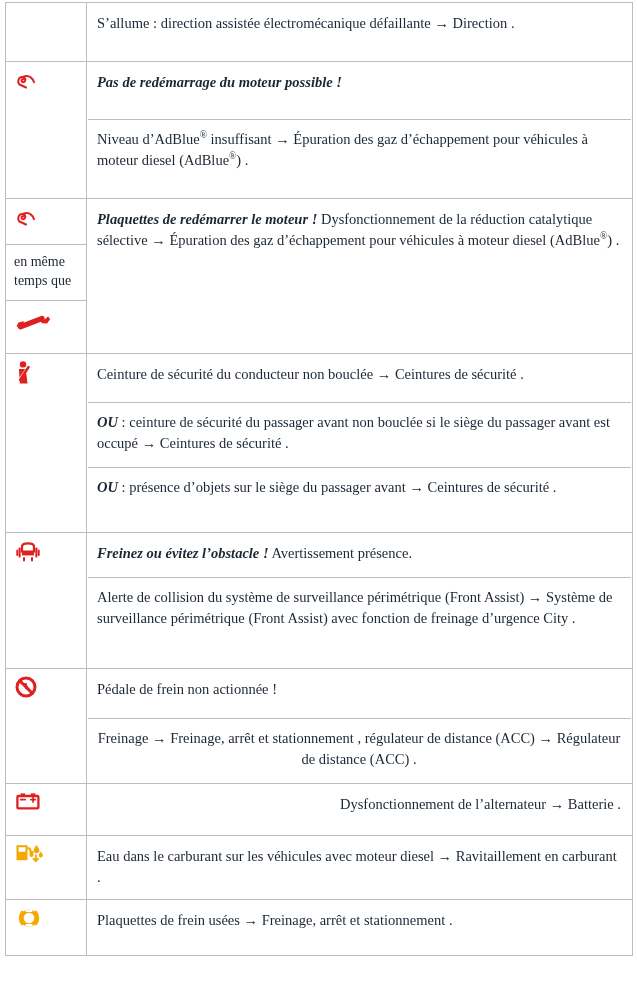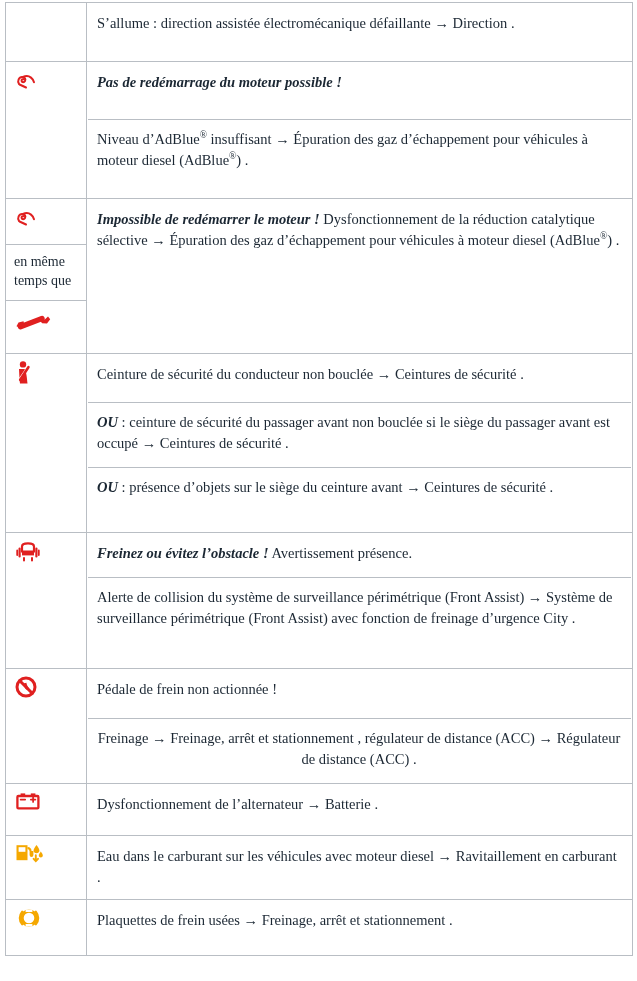--- a/index.html
+++ b/index.html
@@ -136,21 +136,21 @@
               <path d="M6.5 13.8 L28 5.5" stroke="#e02020" stroke-width="5.4" stroke-linecap="round" fill="none"></path>
               <path d="M4.5 9.5 L9.5 8.2 L10.6 12.8 L5.8 14.8 L2.5 13.2 Z" fill="#e02020"></path>
               <path d="M27 3.2 L30.5 6.8 L34 3.4 L36.2 6.2 L33 10.4 L28.2 10.2 L25.5 7.2 Z" fill="#e02020"></path>
             </svg>
           </span>
         </div>
       </div>
     </td>
     <td class="text-cell">
       <div class="para" style="min-height:152px;">
-        <b>Impossible de redémarrer le moteur !</b><span class="subtext"> Dysfonctionnement de la réduction catalytique sélective  → Épuration des gaz d’échappement pour véhicules à moteur diesel (AdBlue<sup>®</sup>)  .</span>
+        <b>Plaquettes de redémarrer le moteur !</b><span class="subtext"> Dysfonctionnement de la réduction catalytique sélective  → Épuration des gaz d’échappement pour véhicules à moteur diesel (AdBlue<sup>®</sup>)  .</span>
       </div>
     </td>
   </tr>
 
   <tr>
     <td class="icon-cell">
       <span class="ico" title="Seat belt reminder">
         <svg width="22" height="26" viewBox="0 0 22 26" aria-hidden="true">
           <circle cx="9" cy="4.4" r="3.2" fill="#e02020"></circle>
           <path d="M5 9 C5 9 5.5 20 6 23.5 L13.5 23.5 C13 19 12.6 12 10.5 9 Z" fill="#e02020"></path>
@@ -160,21 +160,21 @@
       </span>
     </td>
     <td class="text-cell">
       <div class="para" style="min-height:48px;">
         <span class="subtext">Ceinture de sécurité du conducteur non bouclée  → Ceintures de sécurité  .</span>
       </div>
       <div class="para" style="min-height:65px;">
         <b>OU</b><span class="subtext"> : ceinture de sécurité du passager avant non bouclée si le siège du passager avant est occupé  → Ceintures de sécurité  .</span>
       </div>
       <div class="para" style="min-height:63px;">
-        <b>OU</b><span class="subtext"> : présence d’objets sur le siège du ceinture avant  → Ceintures de sécurité  .</span>
+        <b>OU</b><span class="subtext"> : présence d’objets sur le siège du passager avant  → Ceintures de sécurité  .</span>
       </div>
     </td>
   </tr>
 
   <tr>
     <td class="icon-cell">
       <span class="ico" title="Front Assist collision warning">
         <svg width="28" height="24" viewBox="0 0 28 24" aria-hidden="true">
           <path d="M8 7.5 C8 5.6 10.2 4.4 14 4.4 C17.8 4.4 20 5.6 20 7.5 L20 12.5 L8 12.5 Z" fill="none" stroke="#e02020" stroke-width="2.2"></path>
           <rect x="8" y="12.2" width="12" height="4.2" fill="#e02020"></rect>
@@ -219,21 +219,21 @@
       <span class="ico" title="Battery / alternator">
         <svg width="28" height="22" viewBox="0 0 28 22" aria-hidden="true">
           <rect x="3.4" y="6" width="21" height="12.4" rx="1" fill="none" stroke="#e02020" stroke-width="2.3"></rect>
           <rect x="6.6" y="3.4" width="4.6" height="3" fill="#e02020"></rect>
           <rect x="16.8" y="3.4" width="4.6" height="3" fill="#e02020"></rect>
           <path d="M6.6 9.6 L11.2 9.6 M16.8 9.6 L21.4 9.6 M19.1 7.3 L19.1 11.9" stroke="#e02020" stroke-width="1.7" stroke-linecap="round"></path>
         </svg>
       </span>
     </td>
     <td class="text-cell">
-      <div class="para" style="min-height:49px;">
+      <div class="para" style="min-height:49px;text-align:right;">
         <span class="subtext">Dysfonctionnement de l’alternateur  → Batterie  .</span>
       </div>
     </td>
   </tr>
 
   <tr>
     <td class="icon-cell">
       <span class="ico" title="Water in fuel">
         <svg width="34" height="22" viewBox="0 0 34 22" aria-hidden="true">
           <rect x="2.5" y="3.2" width="11" height="15" fill="#f5a800"></rect>

